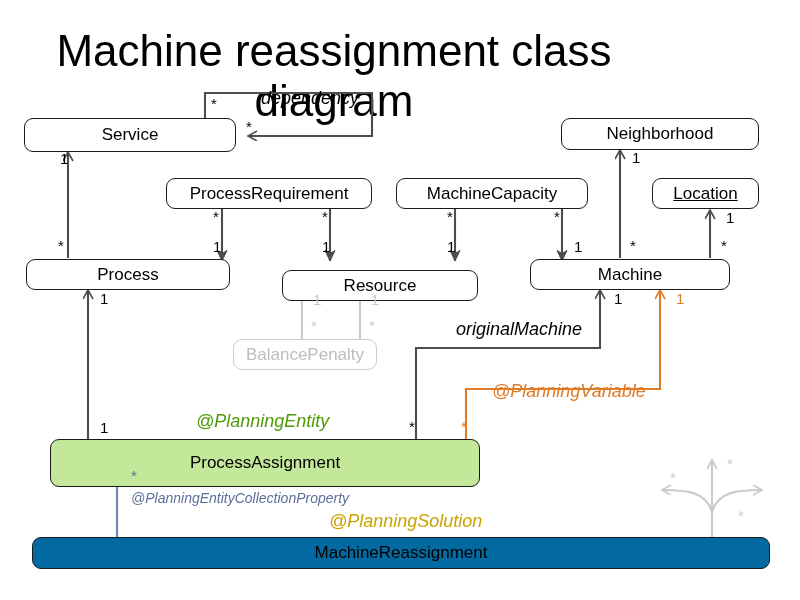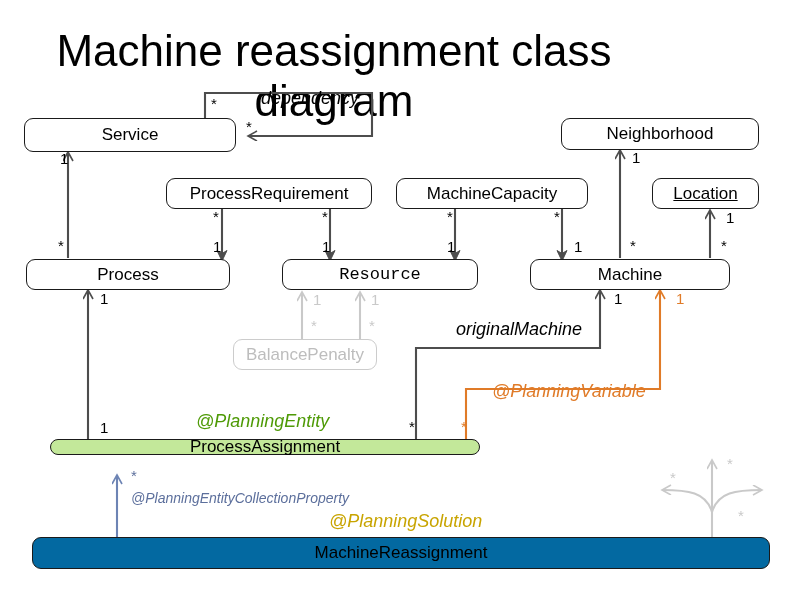--- a/index.html
+++ b/index.html
@@ -120,33 +120,33 @@
   </div>
 
   <div class="box" style="left:652px;top:178px;width:107px;height:31px;text-decoration:underline;">
     <span>Location</span>
   </div>
 
   <div class="box" style="left:26px;top:259px;width:204px;height:31px;">
     <span>Process</span>
   </div>
 
-  <div class="box" style="left:282px;top:259px;width:196px;height:31px;font-family:Liberation Mono, monospace;">
+  <div class="box" style="left:282px;top:270px;width:196px;height:31px;">
     <span>Resource</span>
   </div>
 
   <div class="box" style="left:530px;top:259px;width:200px;height:31px;">
     <span>Machine</span>
   </div>
 
   <div class="box faded" style="left:233px;top:339px;width:144px;height:31px;">
     <span>BalancePenalty</span>
   </div>
 
-  <div class="box green" style="left:50px;top:439px;width:430px;height:16px;">
+  <div class="box green" style="left:50px;top:439px;width:430px;height:48px;">
     <span>ProcessAssignment</span>
   </div>
 
   <div class="box yellow" style="left:32px;top:537px;width:738px;height:32px;">
     <span>MachineReassignment</span>
   </div>
 
   <div class="ann black" style="left:261px;top:88px;">dependency</div>
 
   <div class="ann black" style="left:456px;top:319px;">originalMachine</div>

